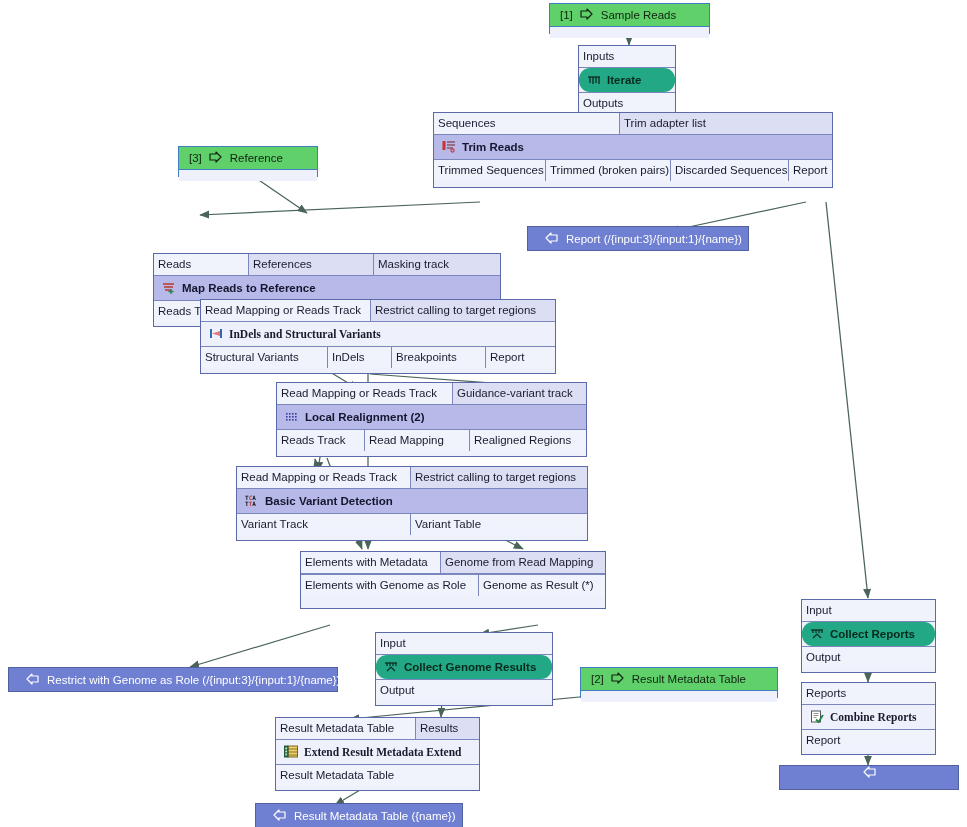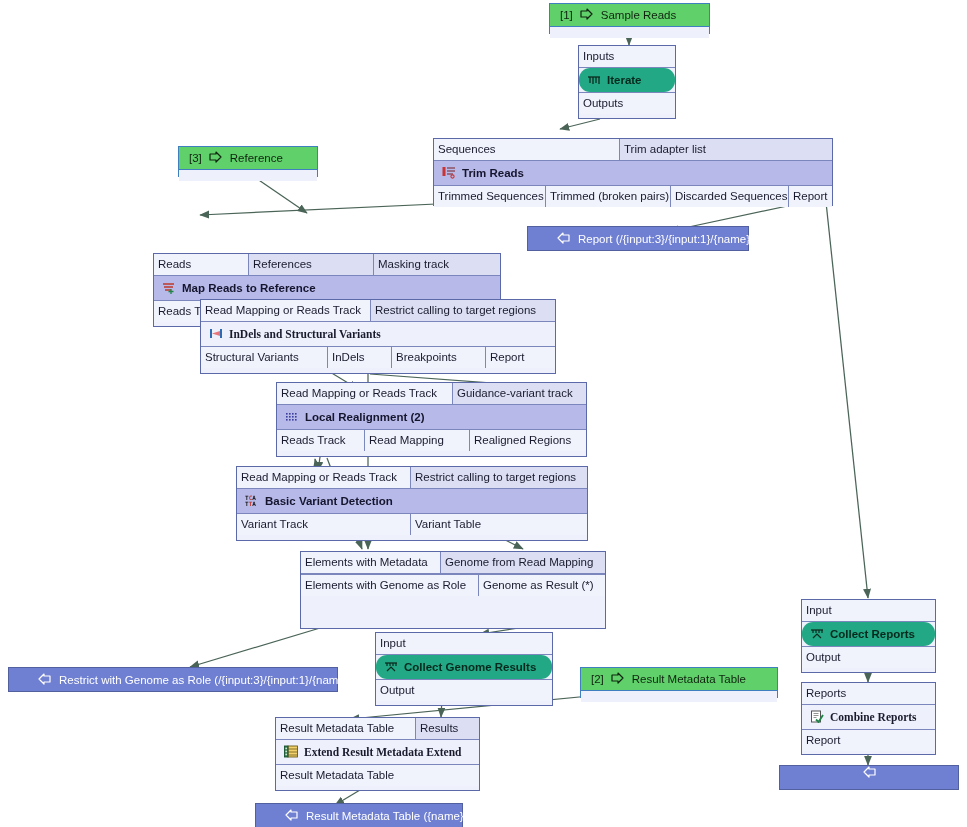--- a/index.html
+++ b/index.html
@@ -28,21 +28,21 @@
   
   .ionode{position:absolute;border:1px solid #3f7fbf;background:#eef1fb;box-sizing:border-box;}
   .ionode .bar{background:#5fd06a;border-bottom:1px solid #3f7fbf;padding:4px 10px;
                display:flex;align-items:center;gap:7px;white-space:nowrap;
                font-size:11.5px;line-height:14px;color:#10240f;}
   .ionode .stub{height:11px;background:#eef1fb;}
 
   
   .outnode{position:absolute;background:#6f7fd1;border:1px solid #52609f;
            box-sizing:border-box;display:flex;align-items:center;gap:8px;
-           padding:0 28px;color:#ffffff;font-size:11.5px;white-space:nowrap;}
+           padding:0 16px;color:#ffffff;font-size:11.5px;white-space:nowrap;}
 
   
   .ic{width:14px;height:14px;flex:0 0 14px;display:inline-block;position:relative;}
   .ic svg{display:block;}
 </style>
 </head>
 <body>
 
 <div id="canvas">
 
@@ -122,21 +122,21 @@
             <path d="M3,4 v6 M6,4 v7 M9,4 v6 M12,4 v7" stroke="#0b2c21" stroke-width="1.3"></path>
           </svg>
     </span>
     <span>Iterate</span>
   </div>
   <div class="row outrow">
     <div class="port" style="flex:1">Outputs</div>
   </div>
 </div>
 
-<div class="node" style="left:433px;top:138px;width:400px;height:68px;">
+<div class="node" style="left:433px;top:112px;width:400px;height:76px;">
   <div class="row inrow">
     <div class="port" style="flex:0 0 186px">Sequences</div>
     <div class="port shaded" style="flex:1">Trim adapter list</div>
   </div>
   <div class="title purple">
     <span class="ic">
       <svg width="14" height="13" viewBox="0 0 14 13">
             <rect x="0.5" y="1" width="3" height="9" fill="#c33"></rect>
             <path d="M5,2 h8 M5,5 h8 M5,8 h6" stroke="#7a2020" stroke-width="1.2"></path>
             <circle cx="10.5" cy="10.5" r="1.6" fill="none" stroke="#c33" stroke-width="1.1"></circle>
@@ -266,21 +266,21 @@
           </svg>
     </span>
     <span>Basic Variant Detection</span>
   </div>
   <div class="row outrow">
     <div class="port" style="flex:0 0 174px">Variant Track</div>
     <div class="port" style="flex:1">Variant Table</div>
   </div>
 </div>
 
-<div class="node" style="left:300px;top:551px;width:306px;height:78px;">
+<div class="node" style="left:300px;top:551px;width:306px;height:58px;">
   <div class="row inrow">
     <div class="port" style="flex:0 0 140px">Elements with Metadata</div>
     <div class="port shaded" style="flex:1">Genome from Read Mapping</div>
   </div>
   <div class="row outrow">
     <div class="port" style="flex:0 0 178px">Elements with Genome as Role</div>
     <div class="port" style="flex:1">Genome as Result (*)</div>
   </div>
 </div>
 

